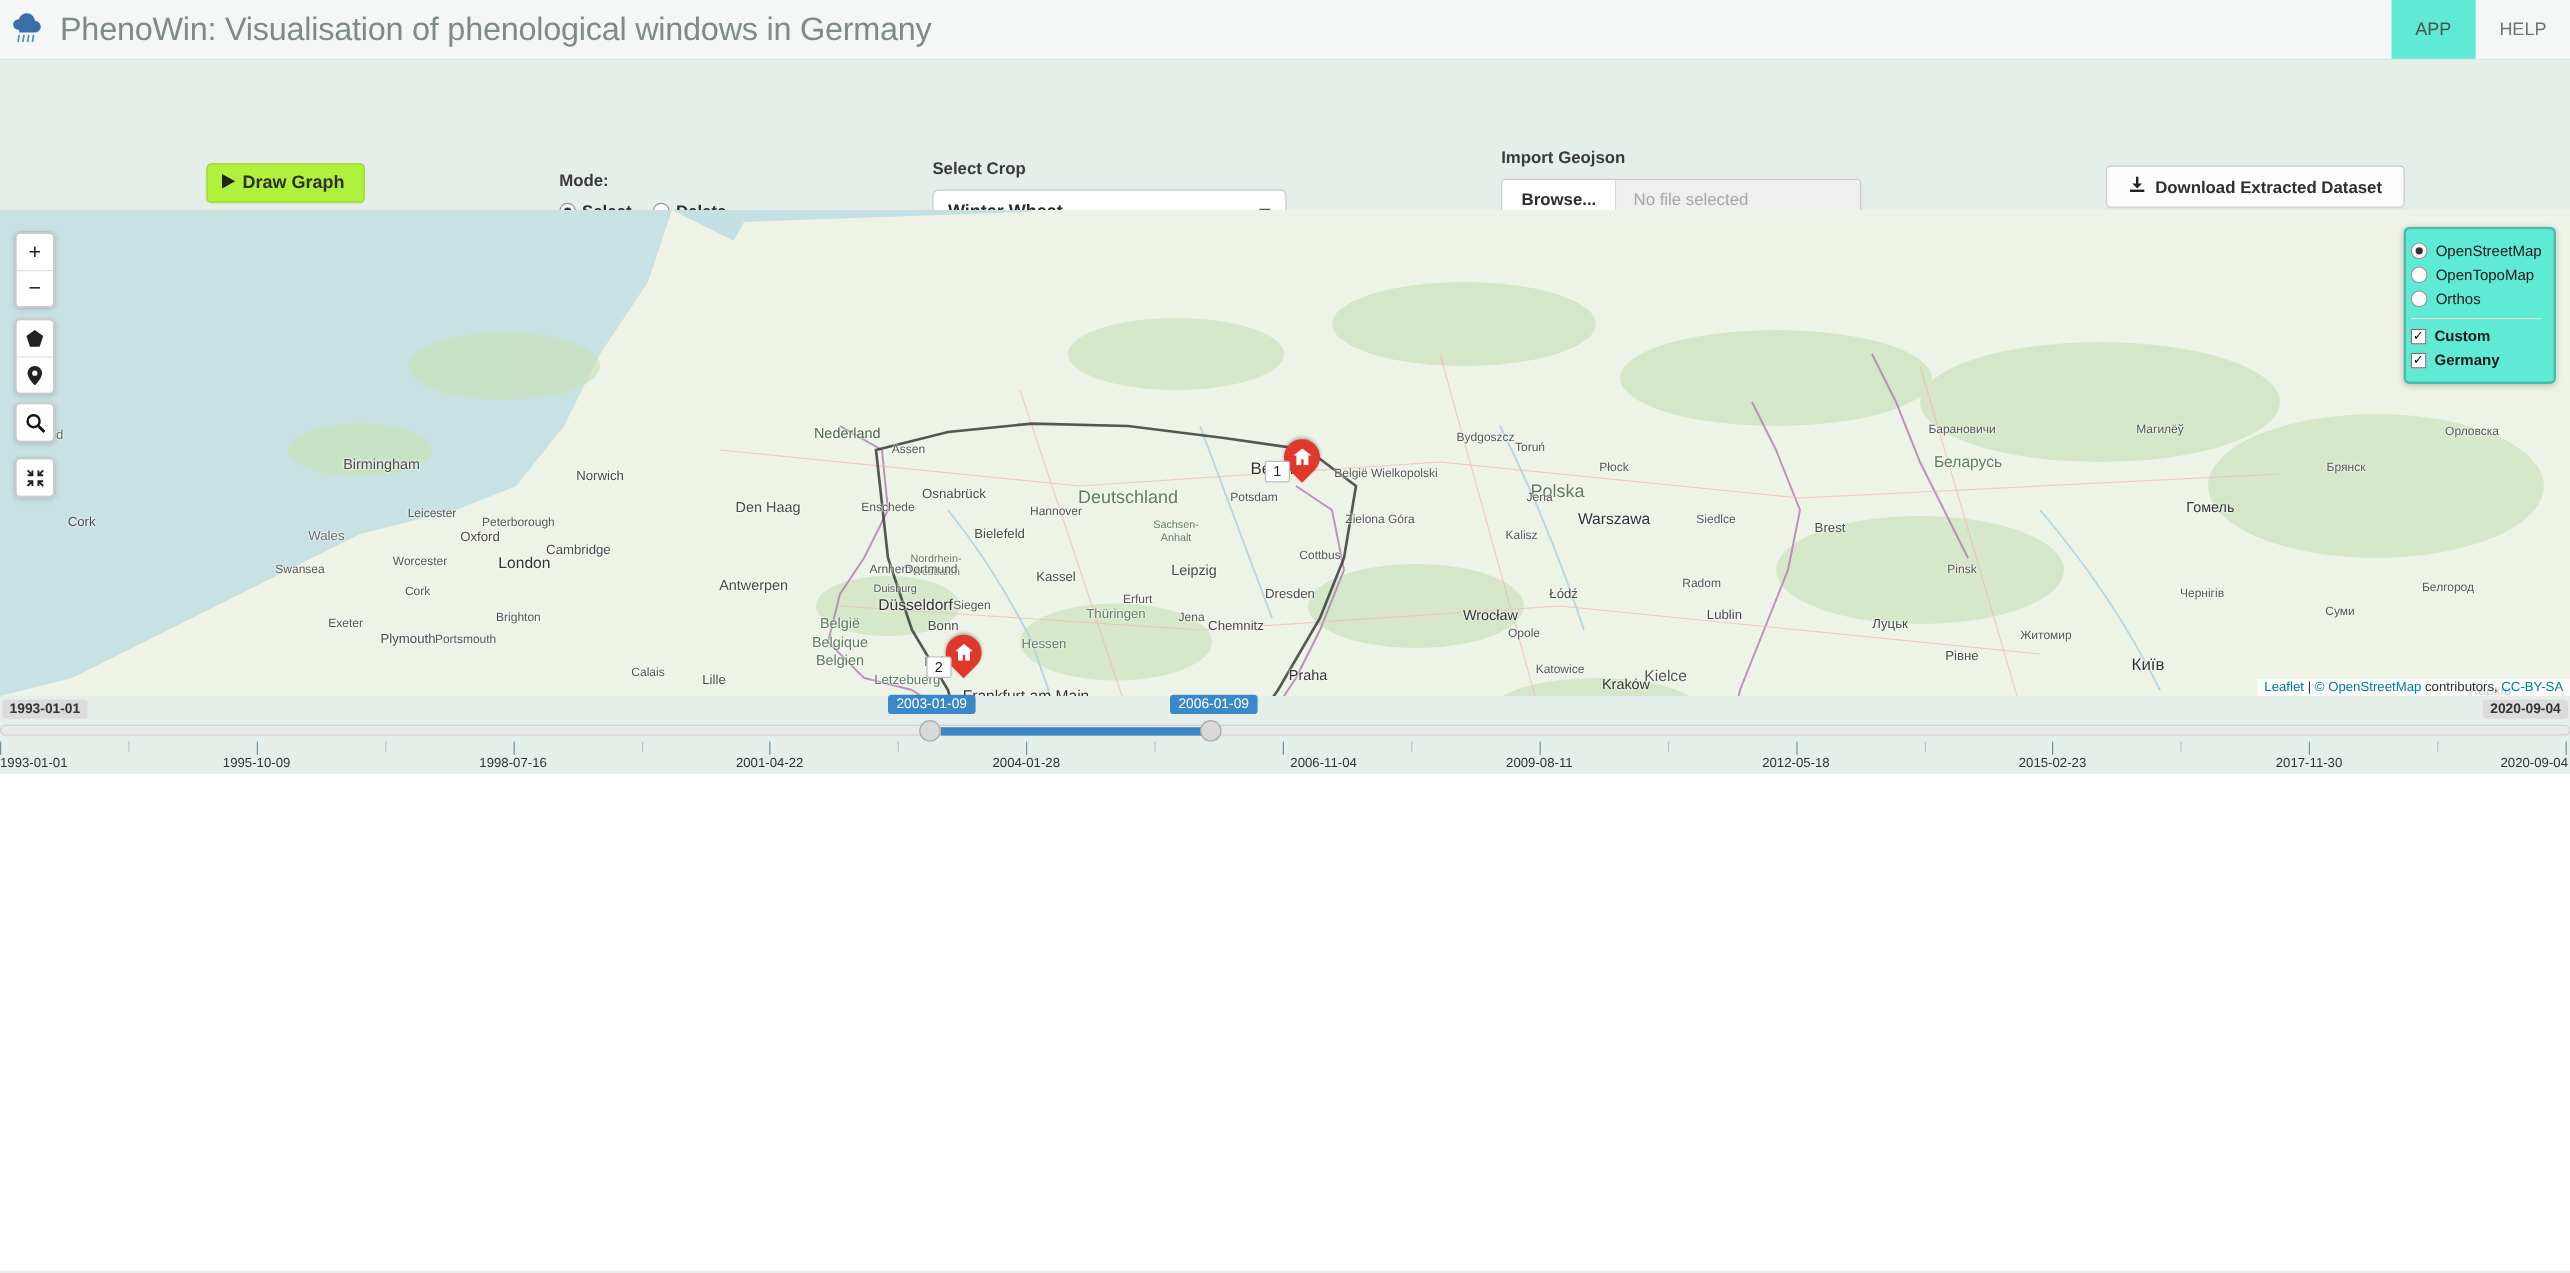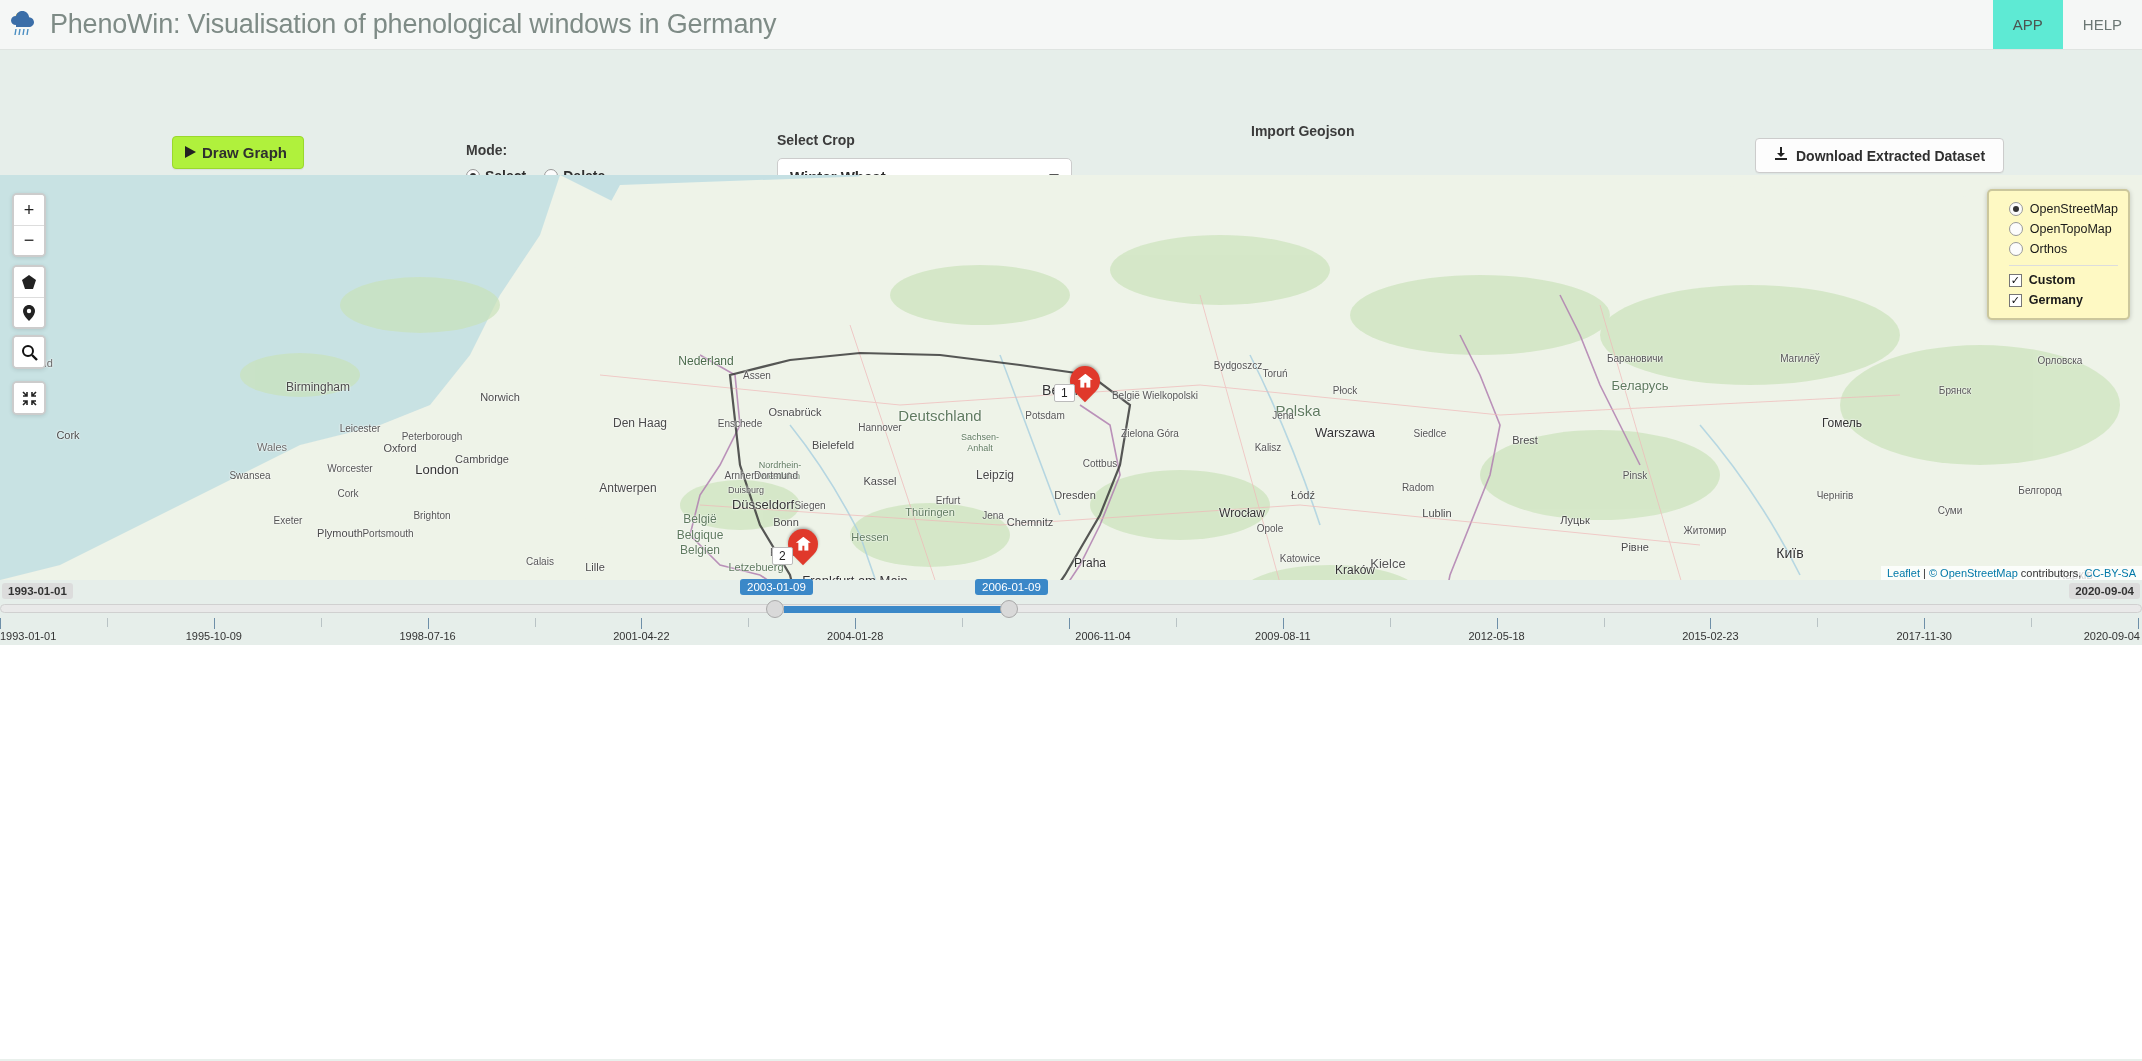--- a/index.html
+++ b/index.html
@@ -150,22 +150,22 @@
   }
   .map-ctl .b {
     width: 30px; height: 30px;
     display: flex; align-items: center; justify-content: center;
     font-size: 18px; color: #222; cursor: pointer; background: #fff;
   }
   .map-ctl .b + .b { border-top: 1px solid #ddd; }
 
   .layers {
     position: absolute; right: 12px; top: 14px;
-    background: #fef9c3; border: 2px solid rgba(0,0,0,.2);
-    border-radius: 5px; padding: 8px 10px 8px 20px;
+    background: #5eead4; border: 2px solid rgba(0,0,0,.2);
+    border-radius: 5px; padding: 8px 10px 8px 4px;
     min-width: 118px;
     box-shadow: 0 1px 5px rgba(0,0,0,.2);
   }
   .layers .row { display: flex; align-items: center; gap: 7px; padding: 3px 0; font-size: 12.5px; color: #1a1a1a; cursor: pointer; }
   .layers hr { border: none; border-top: 1px solid #ddd; margin: 6px 0 4px; }
   .cb {
     width: 13px; height: 13px; border: 1px solid #767676; background: #fff;
     display: inline-flex; align-items: center; justify-content: center; flex: none;
     font-size: 11px; color: #111; line-height: 1;
   }
@@ -269,20 +269,24 @@
   <div class="ctl" style="left:777px; top:82px;">
     <div class="lbl">Select Crop</div>
     <div class="select-box" style="margin-top:10px;">
       <span>Winter Wheat</span>
       <span class="caret"></span>
     </div>
   </div>
 
   <div class="ctl" style="left:1251px; top:73px;">
     <div class="lbl">Import Geojson</div>
+    <div class="file-group" style="margin-top:10px;">
+      <div class="file-btn">Browse...</div>
+      <div class="file-txt">No file selected</div>
+    </div>
   </div>
 
   <div class="ctl" style="left:1725px; top:88px;">
     <button class="btn-dl">
       <span>
         <svg width="14" height="14" viewBox="0 0 14 14">
             <path d="M6 0h2v6h3L7 10 3 6h3z" fill="#222"></path>
             <rect x="1" y="11" width="12" height="2" fill="#222"></rect>
           </svg>
       </span>

